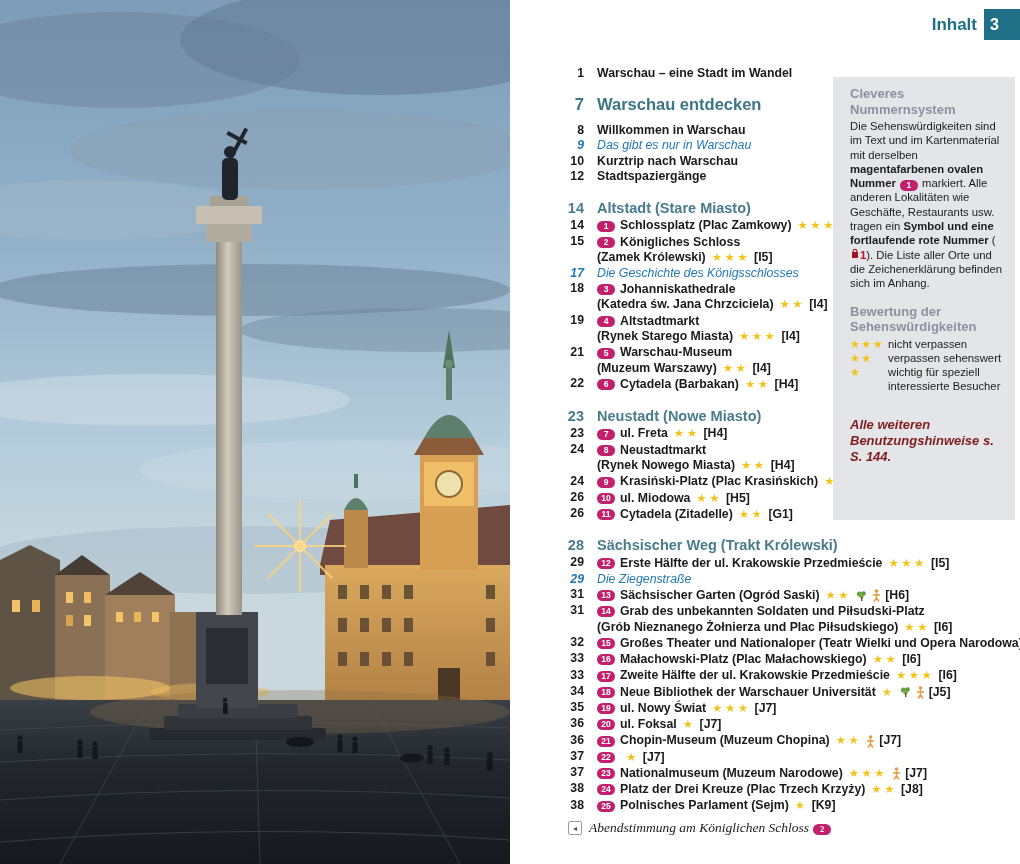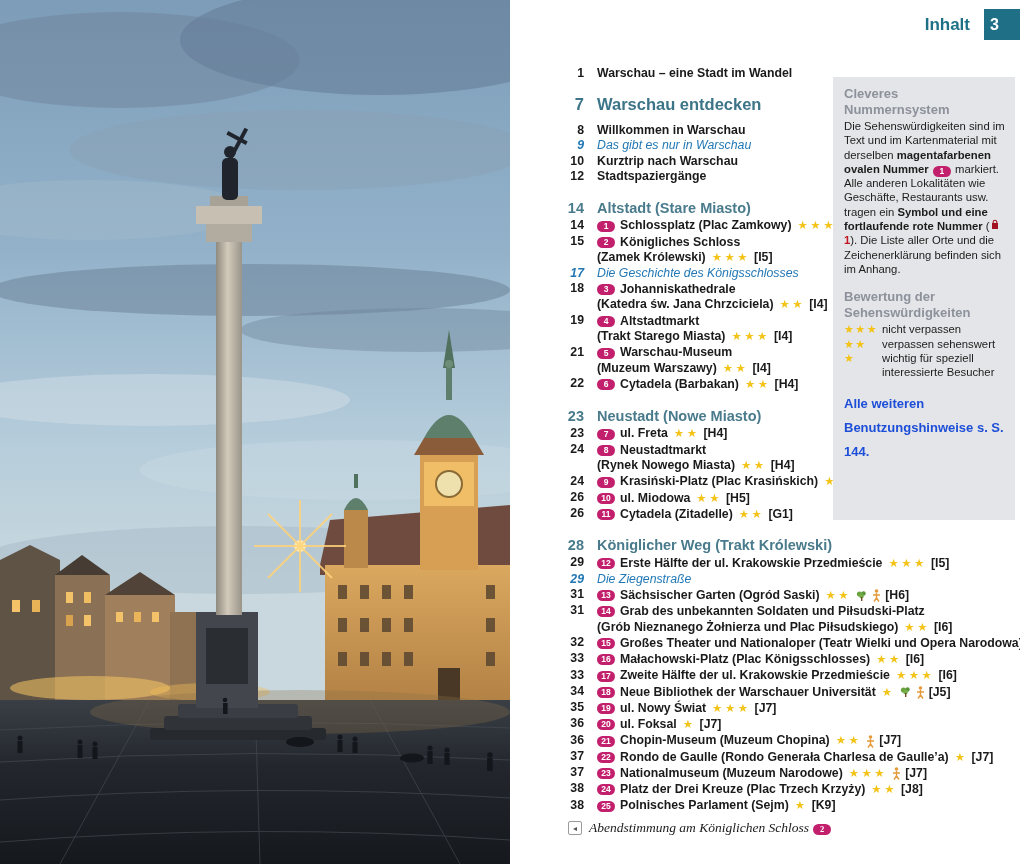--- a/index.html
+++ b/index.html
@@ -5,21 +5,21 @@
   html,body{margin:0;padding:0;}
   body{
     width:1020px;height:864px;position:relative;overflow:hidden;
     background:#ffffff;font-family:"Liberation Sans",sans-serif;
     -webkit-font-smoothing:antialiased;
   }
   
   .photo{position:absolute;left:0;top:0;width:510px;height:864px;}
   
   .hdr{position:absolute;top:9px;right:0;height:31px;display:flex;align-items:center;}
-  .hdr .hdr-title{color:#1f7086;font-weight:bold;font-size:17px;margin-right:14px;}
+  .hdr .hdr-title{color:#1f7086;font-weight:bold;font-size:17px;margin-right:7px;}
   .hdr .hdr-box{width:36px;height:31px;background:#1f7086;color:#fff;font-weight:bold;
     font-size:16px;display:flex;align-items:center;padding-left:6px;box-sizing:border-box;}
   
   .toc{position:absolute;left:552px;top:66px;width:468px;font-size:12.3px;color:#1a1a1a;}
   .trow{display:flex;align-items:baseline;line-height:15.5px;white-space:nowrap;}
   .trow .pg{width:32px;text-align:right;margin-right:13px;font-weight:600;flex:none;}
   .trow .content{display:flex;align-items:center;min-width:0;}
   .trow.plain{font-weight:600;}
   .trow.chapter{color:#3d7588;font-size:16.5px;font-weight:bold;line-height:19px;margin:13px 0 9px;}
   .trow.chapter .pg{font-weight:bold;}
@@ -31,32 +31,32 @@
   .trow.entry .txt{font-weight:600;}
   .trow.cont .txt{font-weight:600;text-align:center;}
   .badge{display:inline-flex;align-items:center;justify-content:center;flex:none;
     min-width:11px;height:11px;padding:0 3.5px;margin-right:5px;border-radius:8px;
     background:#c2206d;color:#fff;font-size:8.5px;font-weight:bold;line-height:11px;letter-spacing:0;}
   .stars{color:#f3c318;font-size:11.5px;letter-spacing:2.5px;margin-left:6px;flex:none;}
   .map{margin-left:4px;font-weight:600;flex:none;}
   .sight-icon{display:inline-flex;margin-left:5px;flex:none;}
   
   .sidebox{position:absolute;left:833px;top:77px;width:182px;height:443px;background:#e4e5e8;
-    box-sizing:border-box;padding:9px 10px 0 11px;font-size:11.3px;line-height:14.3px;color:#1c1c1c;}
+    box-sizing:border-box;padding:9px 10px 0 17px;font-size:11.3px;line-height:14.3px;color:#1c1c1c;}
   .side-title{color:#8c919b;font-weight:bold;font-size:13px;line-height:15.5px;margin:0 0 2px;}
   .side-para{margin:0 0 13px;}
   .side-para .badge{margin:0 1px;position:relative;top:1px;}
   .red{color:#c1121f;font-weight:bold;}
   .rating-row{display:flex;align-items:baseline;}
   .rating-row .rstars{width:38px;flex:none;color:#f3c318;font-size:11px;letter-spacing:1.5px;}
   .rating-row .rlabel{flex:1;}
-  .rating-block{margin-bottom:13px;}
+  .rating-block{margin-bottom:23px;}
   .grid-block{margin-bottom:13px;}
   .grid-block .code{display:inline-block;margin-right:14px;}
-  .side-footer{color:#1d4ed8;font-weight:bold;font-size:13px;line-height:24px;}
+  .side-footer{color:#7f1d1d;font-weight:bold;font-size:13px;line-height:16px;font-style:italic;}
   
   .caption{position:absolute;left:568px;top:820px;display:flex;align-items:center;
     font-family:"Liberation Serif",serif;font-style:italic;font-size:13.5px;color:#1a1a1a;}
   .cap-arrow{width:12px;height:12px;border:1px solid #9b9b9b;border-radius:2px;flex:none;
     display:flex;align-items:center;justify-content:center;font-size:8px;color:#555;
     font-style:normal;font-family:"Liberation Sans",sans-serif;margin-right:7px;}
   .caption .badge{margin-left:4px;font-style:normal;position:relative;top:1px;}
 </style>
 </head>
 <body>
@@ -341,21 +341,21 @@
     <div class="trow entry">
       <span class="pg">19</span>
       <span class="content">
         <span class="badge">4</span>
         <span class="txt">Altstadtmarkt</span>
       </span>
     </div>
     <div class="trow cont">
       <span class="pg"></span>
       <span class="content">
-        <span class="txt">(Trakt Starego Miasta)</span>
+        <span class="txt">(Rynek Starego Miasta)</span>
         <span class="stars">★★★</span>
         <span class="map">[I4]</span>
       </span>
     </div>
     <div class="trow entry">
       <span class="pg">21</span>
       <span class="content">
         <span class="badge">5</span>
         <span class="txt">Warschau-Museum</span>
       </span>
@@ -430,21 +430,21 @@
       <span class="content">
         <span class="badge">11</span>
         <span class="txt">Cytadela (Zitadelle)</span>
         <span class="stars">★★</span>
         <span class="map">[G1]</span>
       </span>
     </div>
     <div class="trow section">
       <span class="pg">28</span>
       <span class="content">
-        <span class="txt">Königlicher Weg (Trakt Królewski)</span>
+        <span class="txt">Sächsischer Weg (Trakt Królewski)</span>
       </span>
     </div>
     <div class="trow entry">
       <span class="pg">29</span>
       <span class="content">
         <span class="badge">12</span>
         <span class="txt">Erste Hälfte der ul. Krakowskie Przedmieście</span>
         <span class="stars">★★★</span>
         <span class="map">[I5]</span>
       </span>
@@ -497,21 +497,21 @@
       <span class="pg">32</span>
       <span class="content">
         <span class="badge">15</span>
         <span class="txt">Großes Theater und Nationaloper (Teatr Wielki und Opera Narodowa)</span>
       </span>
     </div>
     <div class="trow entry">
       <span class="pg">33</span>
       <span class="content">
         <span class="badge">16</span>
-        <span class="txt">Małachowski-Platz (Plac Königsschlosses)</span>
+        <span class="txt">Małachowski-Platz (Plac Małachowskiego)</span>
         <span class="stars">★★</span>
         <span class="map">[I6]</span>
       </span>
     </div>
     <div class="trow entry">
       <span class="pg">33</span>
       <span class="content">
         <span class="badge">17</span>
         <span class="txt">Zweite Hälfte der ul. Krakowskie Przedmieście</span>
         <span class="stars">★★★</span>
@@ -571,21 +571,20 @@
             <path d="M4.5 4 v5 M1 6 h7 M4.5 9 l-2.5 3.5 M4.5 9 l2.5 3.5" stroke="#e39a3b" stroke-width="1.4" fill="none"></path>
           </svg>
         </span>
         <span class="map">[J7]</span>
       </span>
     </div>
     <div class="trow entry">
       <span class="pg">37</span>
       <span class="content">
         <span class="badge">22</span>
-        <span class="txt">Rondo de Gaulle (Rondo Generała Charlesa de Gaulle’a)</span>
         <span class="stars">★</span>
         <span class="map">[J7]</span>
       </span>
     </div>
     <div class="trow entry">
       <span class="pg">37</span>
       <span class="content">
         <span class="badge">23</span>
         <span class="txt">Nationalmuseum (Muzeum Narodowe)</span>
         <span class="stars">★★★</span>

